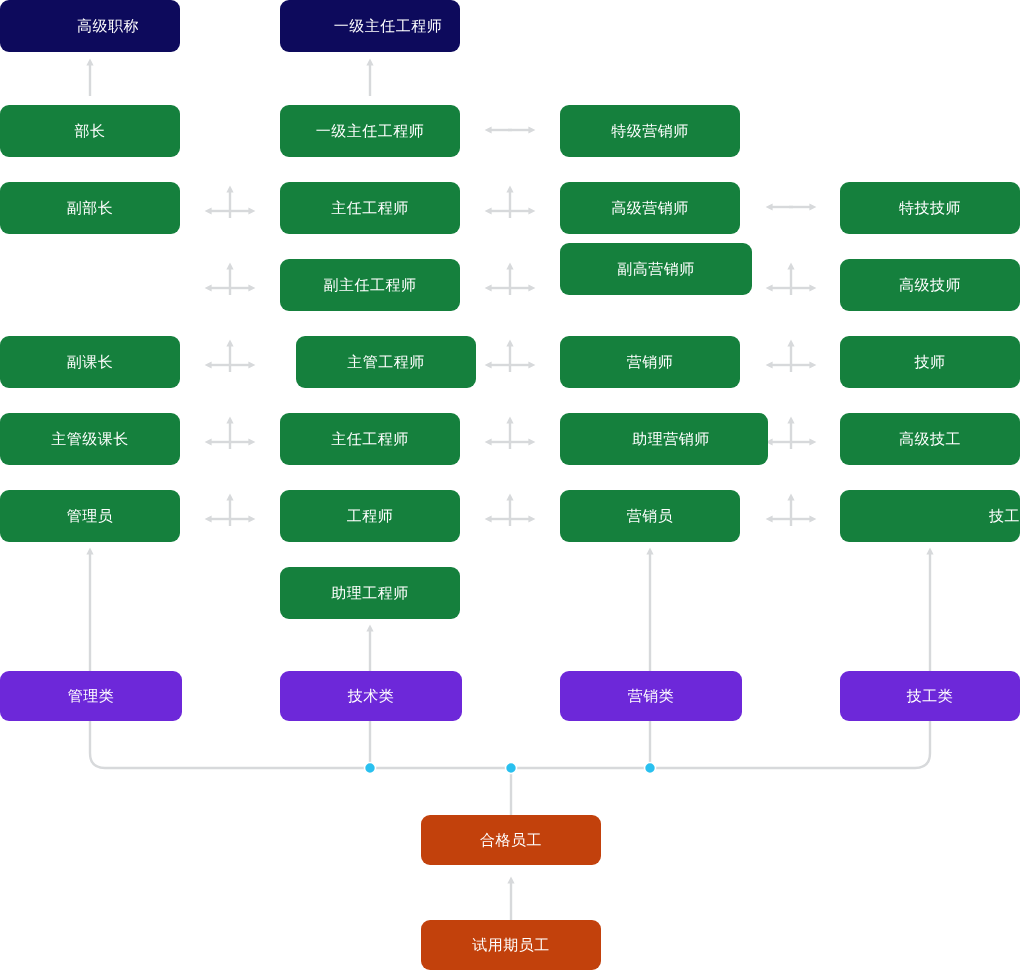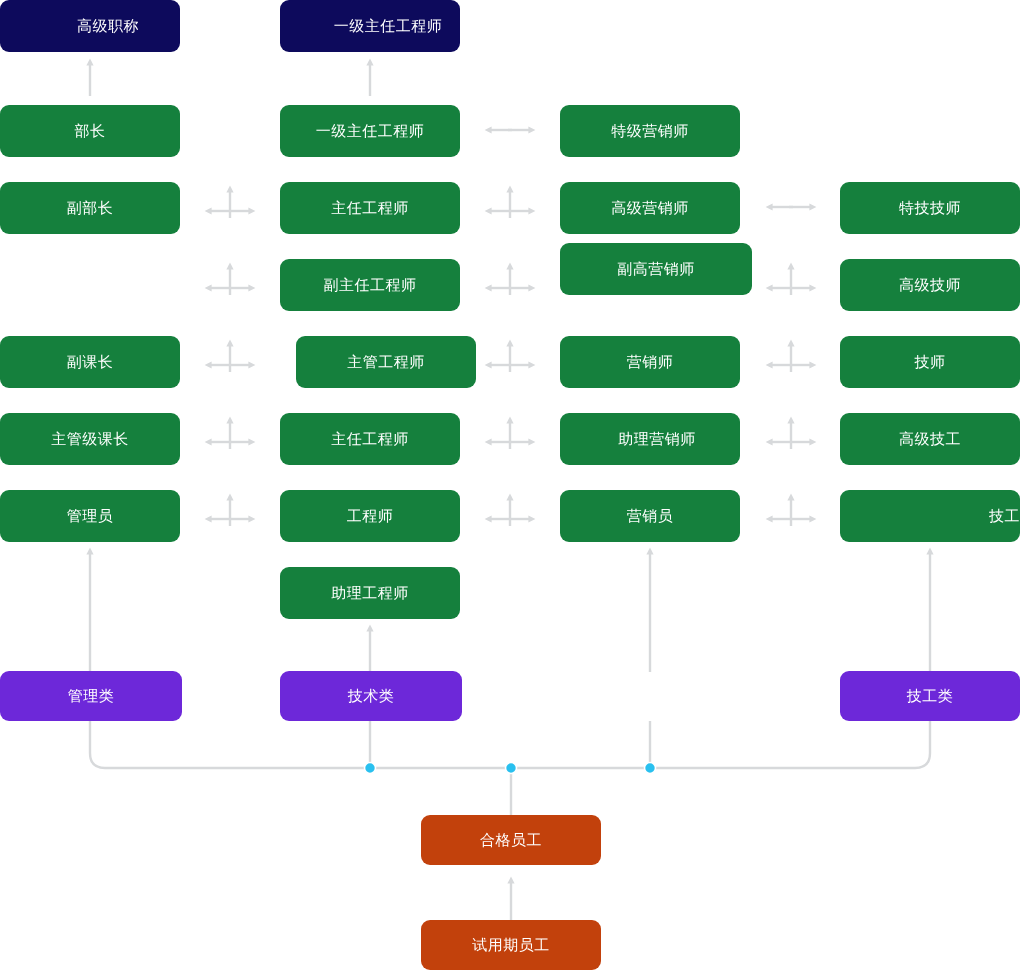--- a/index.html
+++ b/index.html
@@ -172,21 +172,21 @@
   <div class="node blue" style="left:840px;top:336px;width:180px;height:52px;">
     <span>技师</span>
   </div>
 
   <div class="node blue" style="left:0px;top:413px;width:180px;height:52px;">
     <span>主管级课长</span>
   </div>
   <div class="node blue" style="left:280px;top:413px;width:180px;height:52px;">
     <span>主任工程师</span>
   </div>
-  <div class="node blue" style="left:560px;top:413px;width:180px;height:52px;padding-left:14px;">
+  <div class="node blue" style="left:560px;top:413px;width:208px;height:52px;padding-left:14px;">
     <span>助理营销师</span>
   </div>
   <div class="node blue" style="left:840px;top:413px;width:180px;height:52px;">
     <span>高级技工</span>
   </div>
 
   <div class="node blue" style="left:0px;top:490px;width:180px;height:52px;">
     <span>管理员</span>
   </div>
   <div class="node blue" style="left:280px;top:490px;width:180px;height:52px;">
@@ -202,20 +202,23 @@
   <div class="node blue" style="left:280px;top:567px;width:180px;height:52px;">
     <span>助理工程师</span>
   </div>
 
   <div class="node mid" style="left:0px;top:671px;width:182px;height:50px;">
     <span>管理类</span>
   </div>
   <div class="node mid" style="left:280px;top:671px;width:182px;height:50px;">
     <span>技术类</span>
   </div>
+  <div class="node mid" style="left:560px;top:671px;width:182px;height:50px;">
+    <span>营销类</span>
+  </div>
   <div class="node mid" style="left:840px;top:671px;width:180px;height:50px;">
     <span>技工类</span>
   </div>
 
   <div class="node cyan" style="left:421px;top:815px;width:180px;height:50px;">
     <span>合格员工</span>
   </div>
   <div class="node cyan" style="left:421px;top:920px;width:180px;height:50px;">
     <span>试用期员工</span>
   </div>

